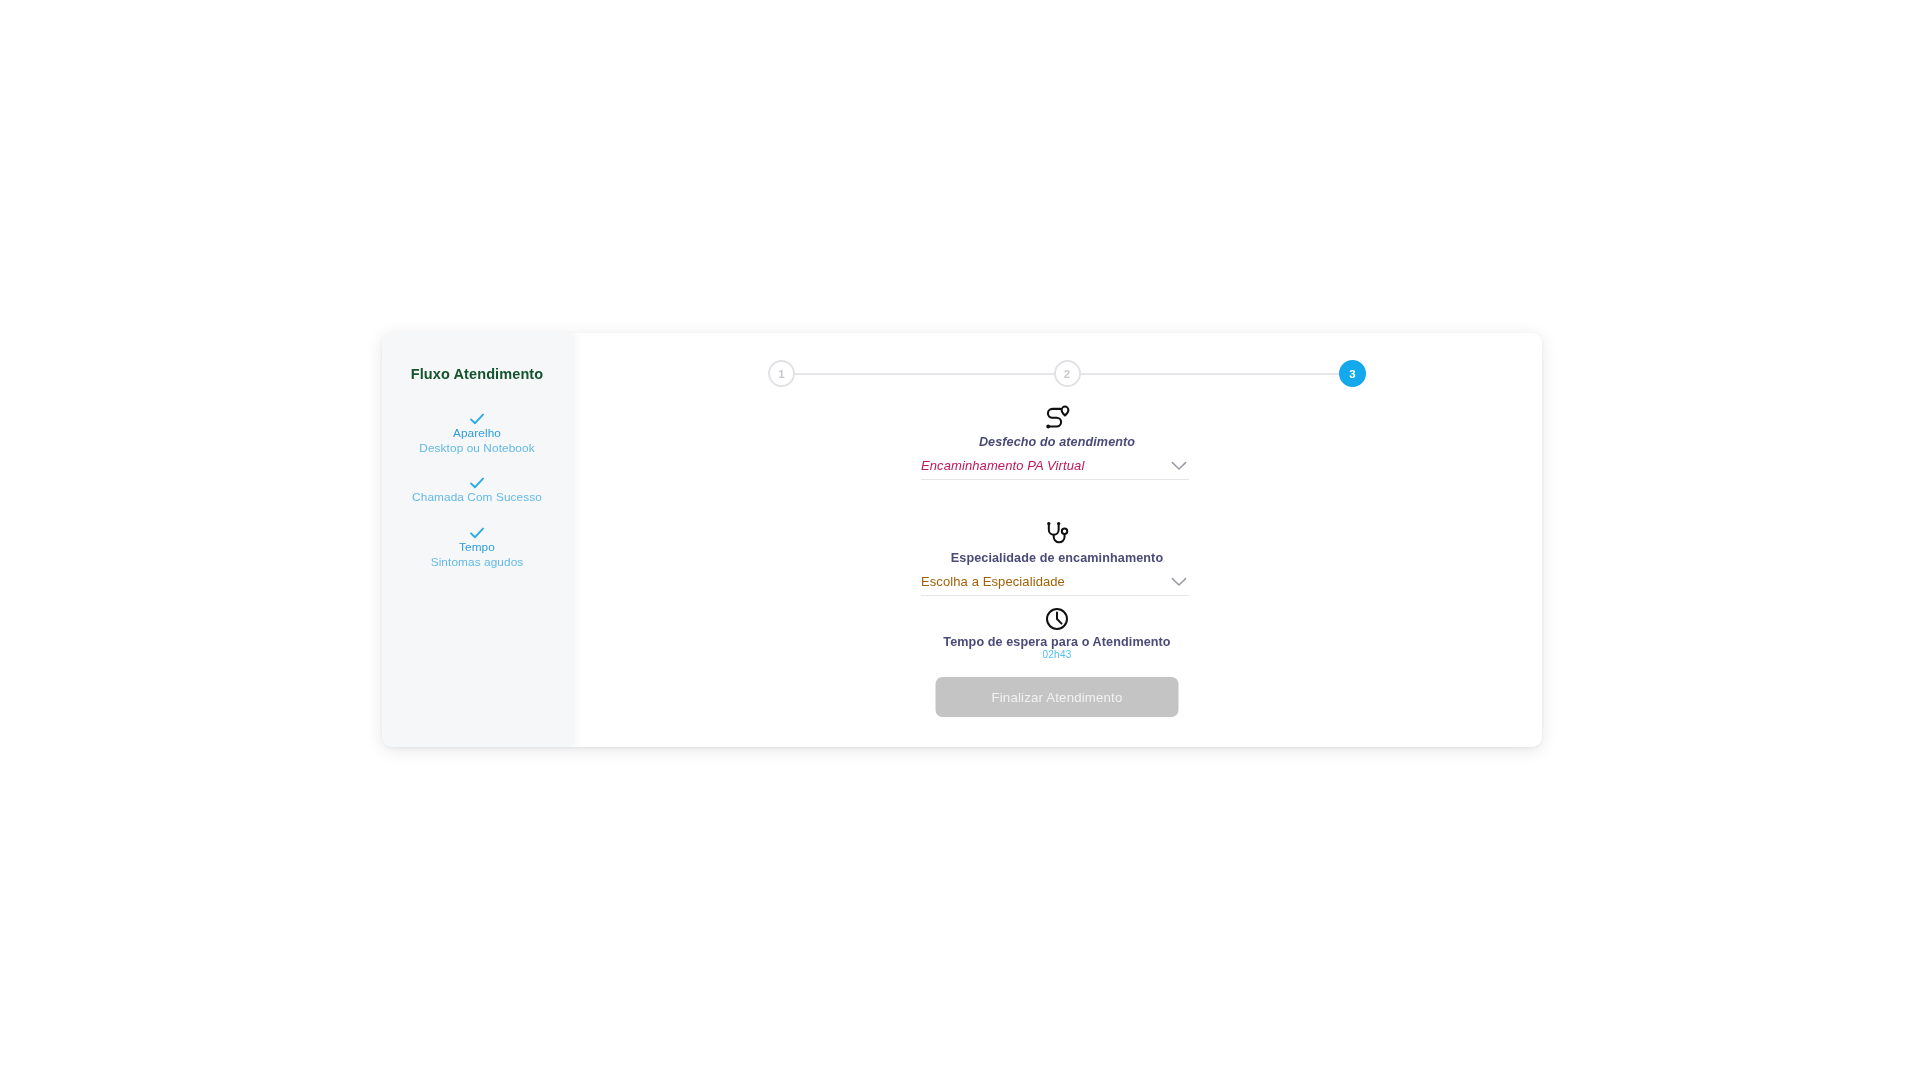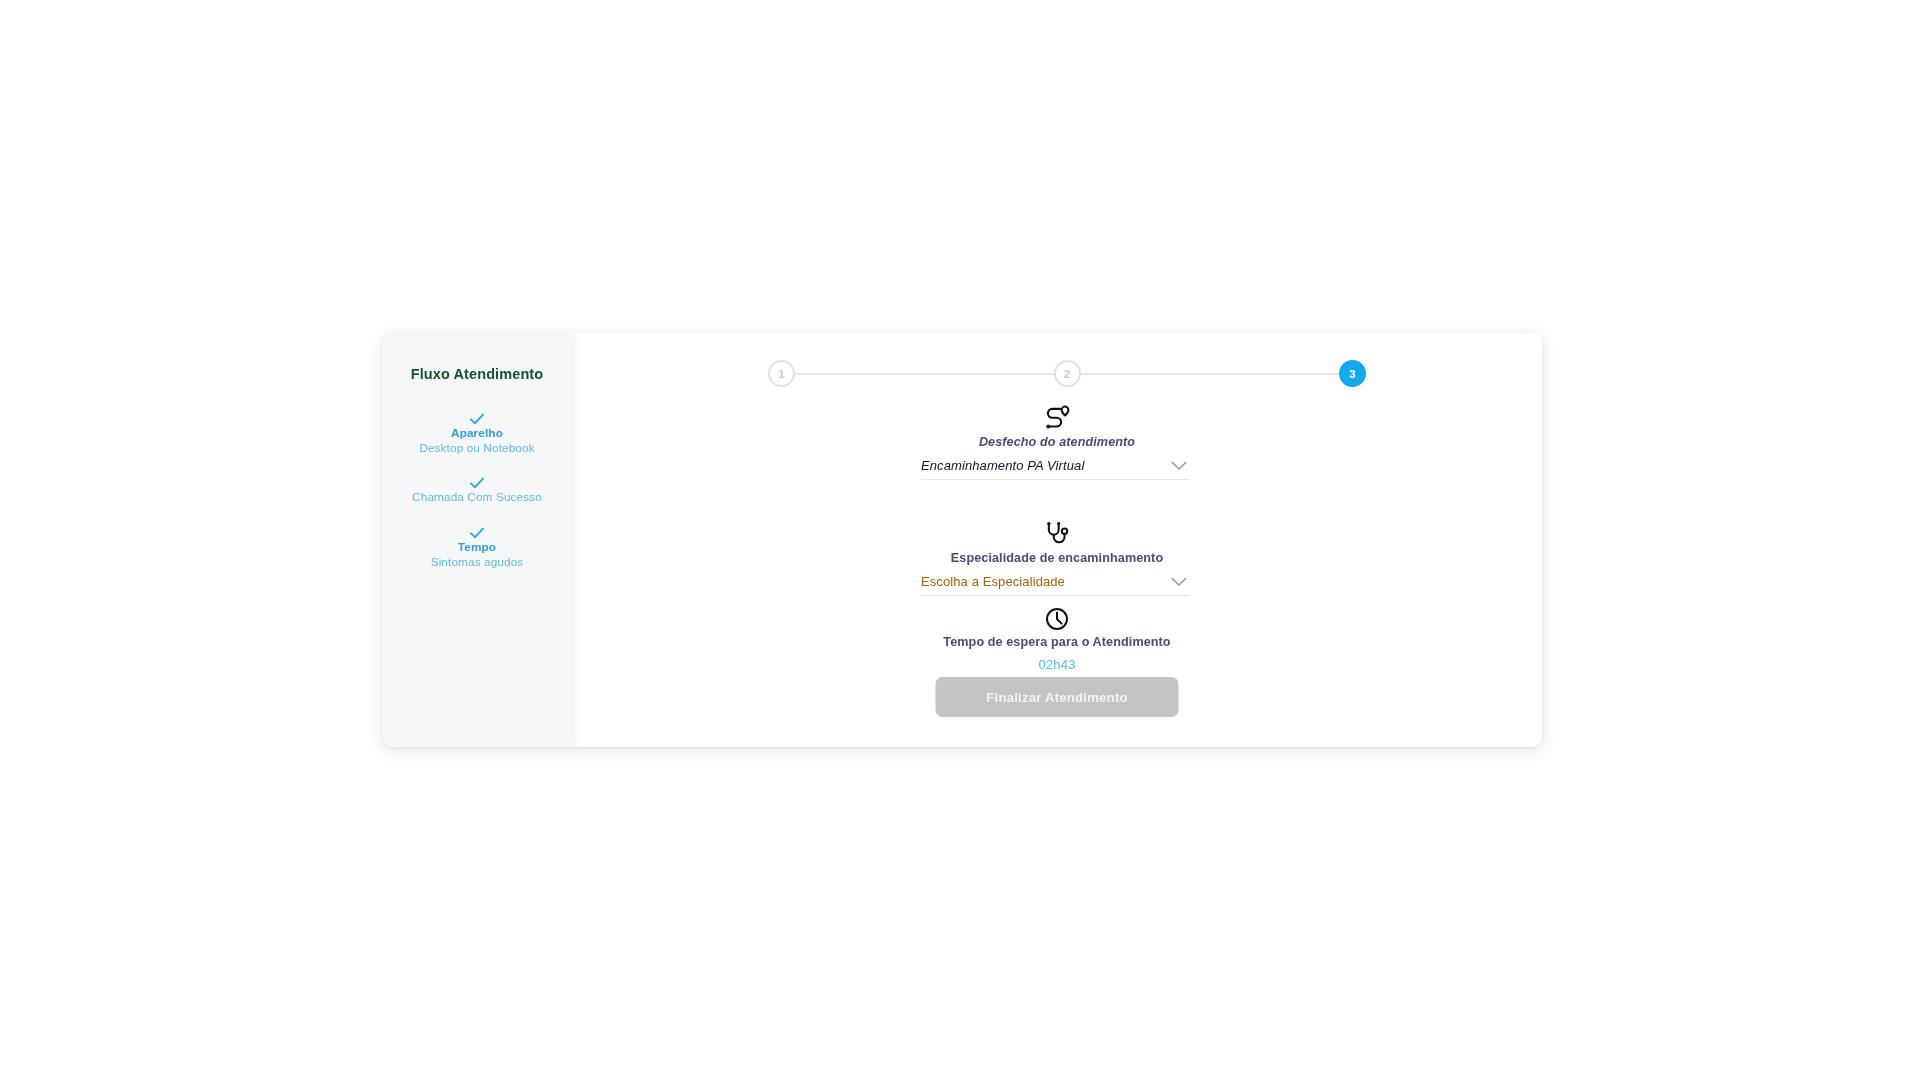--- a/index.html
+++ b/index.html
@@ -59,21 +59,21 @@
   .flow-check {
     display: block;
     height: 16px;
     margin-bottom: 2px;
     color: #29abe2;
   }
   .flow-check svg { display: inline-block; vertical-align: middle; }
   .flow-title {
     display: block;
     font-size: 11.8px;
-    font-weight: 700;
+    font-weight: 400;
     color: #2e9ed9;
     letter-spacing: 0.1px;
   }
   .flow-sub {
     display: block;
     font-size: 11.8px;
     font-weight: 400;
     color: #63b9e8;
     letter-spacing: 0.1px;
   }
@@ -150,55 +150,55 @@
     display: flex;
     align-items: center;
     justify-content: space-between;
     border-bottom: 1px solid #e4e4e9;
     padding: 0 2px 6px 0;
     width: 268px;
     text-align: left;
   }
   .select-value {
     font-size: 13px;
-    color: #0f172a;
+    color: #be185d;
     letter-spacing: 0.1px;
     white-space: nowrap;
   }
   .select-value.placeholder { color: #a16207; }
   .chevron { flex: 0 0 auto; color: #9a9aa6; display: flex; }
 
   
   #block-desfecho { top: 68px; font-style: italic; }
   #block-especialidade { top: 184px; }
   #block-tempo { top: 268px; }
 
   .tempo-value {
-    margin-top: 8px;
-    font-size: 13px;
+    margin-top: 0;
+    font-size: 10px;
     font-weight: 400;
     color: #4ec0f0;
     letter-spacing: 0.2px;
   }
 
   
   .finish-button {
     position: absolute;
     left: 50%;
     transform: translateX(-50%);
     top: 344px;
     width: 243px;
     height: 40px;
     border: none;
     border-radius: 7px;
     background: #c4c4c4;
     color: #f2f2f2;
     font-family: "Liberation Sans", sans-serif;
     font-size: 13.2px;
-    font-weight: 700;
+    font-weight: 400;
     letter-spacing: 0.2px;
     cursor: default;
   }
 </style>
 </head>
 <body>
 
 <div class="screen">
 
   <div class="card">

